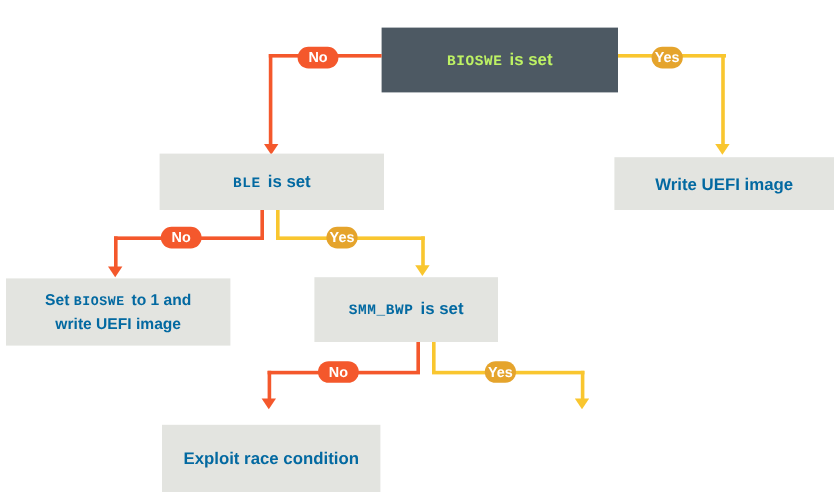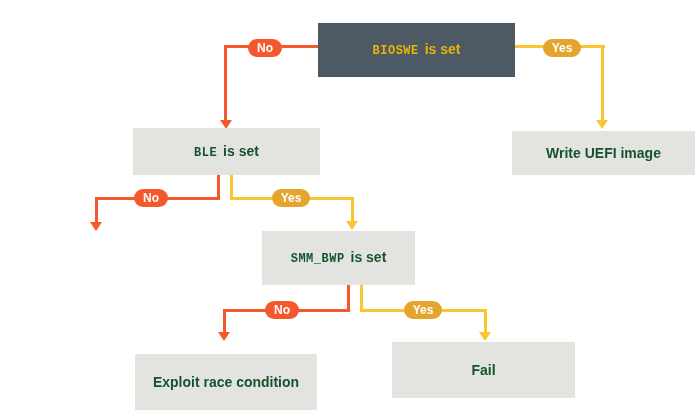--- a/index.html
+++ b/index.html
@@ -7,24 +7,24 @@
     position:relative;
     width:700px;height:417px;
     background:#ffffff;
     font-family:"Liberation Sans",sans-serif;
     overflow:hidden;
   }
   .node{
     position:absolute;
     display:flex;align-items:center;justify-content:center;
     text-align:center;
-    font-size:14px;font-weight:bold;color:#14532d;
+    font-size:14px;font-weight:bold;color:#0369a1;
     line-height:18px;
   }
-  .node.dark{background:var(--darkBox);color:#eab308;}
+  .node.dark{background:var(--darkBox);color:#bef264;}
   .node.light{background:var(--lightBox);}
   .reg{
     font-family:"Liberation Mono",monospace;
     font-size:12px;font-weight:bold;
     letter-spacing:.5px;
     margin-right:2px;
   }
   .edge{position:absolute;}
   .edge.no{background:var(--orange);}
   .edge.yes{background:var(--yellowLine);}
@@ -37,21 +37,21 @@
   }
   .arrow.no{border-top-color:var(--orange);}
   .arrow.yes{border-top-color:var(--yellowLine);}
   .pill{
     position:absolute;height:18px;
     display:flex;align-items:center;justify-content:center;
     border-radius:9px;
     color:#ffffff;font-size:12px;font-weight:bold;
   }
   .pill.no{background:var(--orange);width:34px;}
-  .pill.yes{background:var(--yesPill);width:38px;}
+  .pill.yes{background:var(--yesPill);width:26px;}
 </style>
 </head>
 <body>
 
 <div class="stage">
 
   <div class="node dark" style="left:318px;top:23px;width:197px;height:54px;">
     <div><span class="reg">BIOSWE</span><span> is set</span></div>
   </div>
 
@@ -86,20 +86,23 @@
     </div>
 
   <div class="edge yes" style="left:230px;top:175px;width:3px;height:25px;"></div>
   <div class="edge yes" style="left:230px;top:197px;width:124px;height:3px;"></div>
   <div class="edge yes" style="left:351px;top:197px;width:3px;height:25px;"></div>
   <div class="arrow yes" style="left:346px;top:221px;"></div>
   <div class="pill yes" style="left:272px;top:189px;">
       <span>Yes</span>
     </div>
 
+  <div class="node light" style="left:5px;top:232px;width:187px;height:56px;font-size:13px;">
+    <div><span>Set </span><span class="reg" style="font-size:11px;">BIOSWE</span><span> to 1 and</span><br><span>write UEFI image</span></div>
+  </div>
 
   <div class="node light" style="left:262px;top:231px;width:153px;height:54px;">
     <div><span class="reg">SMM_BWP</span><span> is set</span></div>
   </div>
 
   <div class="edge no" style="left:347px;top:285px;width:3px;height:25px;"></div>
   <div class="edge no" style="left:223px;top:309px;width:127px;height:3px;"></div>
   <div class="edge no" style="left:223px;top:309px;width:3px;height:24px;"></div>
   <div class="arrow no" style="left:218px;top:332px;"></div>
   <div class="pill no" style="left:265px;top:301px;">
@@ -111,17 +114,14 @@
   <div class="edge yes" style="left:484px;top:309px;width:3px;height:24px;"></div>
   <div class="arrow yes" style="left:479px;top:332px;"></div>
   <div class="pill yes" style="left:404px;top:301px;">
       <span>Yes</span>
     </div>
 
   <div class="node light" style="left:135px;top:342px;width:182px;height:56px;margin-top:12px;">
     <div>Exploit race condition</div>
   </div>
 
-  <div class="node light" style="left:392px;top:342px;width:183px;height:56px;">
-    <div>Fail</div>
-  </div>
 
 </div>
 
 </body></html>

